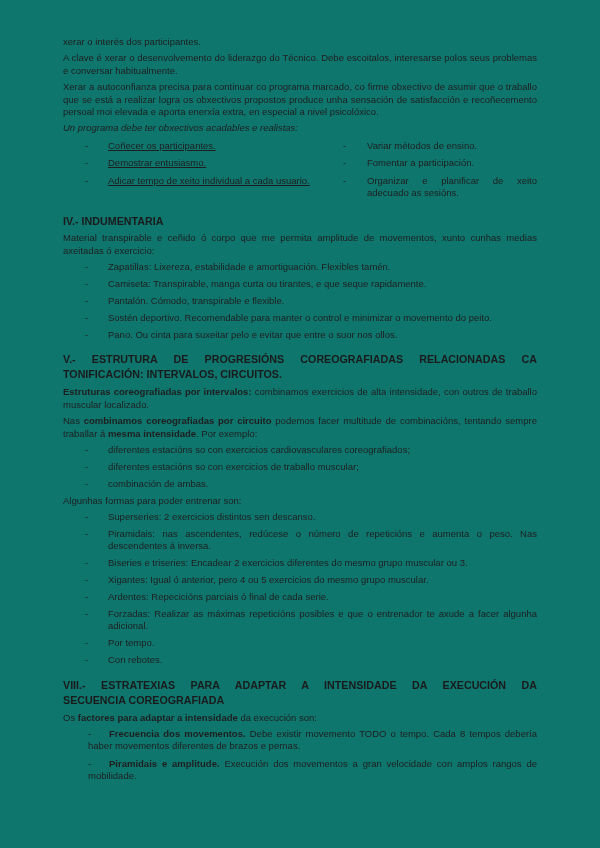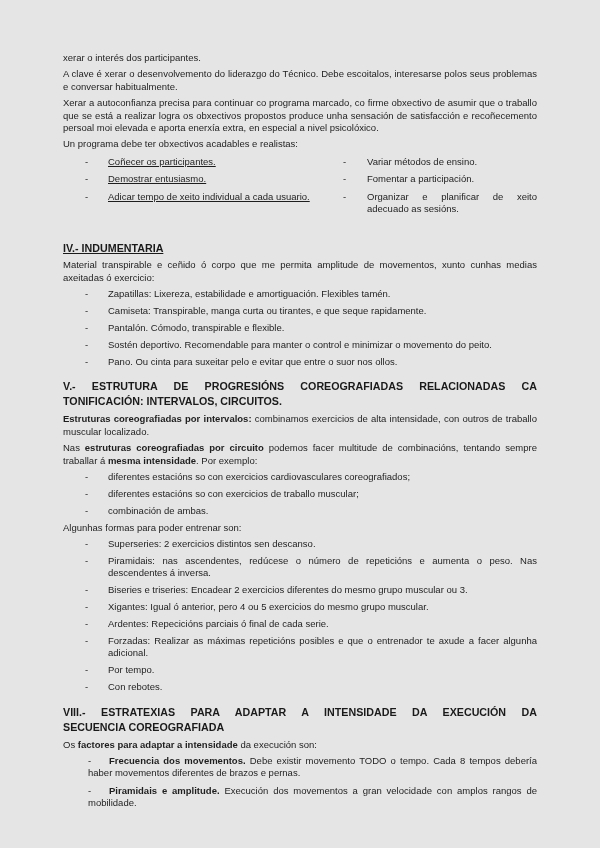--- a/index.html
+++ b/index.html
@@ -4,29 +4,29 @@
 <style>
   * { box-sizing: border-box; }
   html, body { margin: 0; padding: 0; background: #ffffff; }
   body {
     width: 600px; height: 848px;
     font-family: "Liberation Sans", sans-serif;
     color: #1e1e1e;
   }
   .page {
     width: 600px; height: 848px;
-    padding: 52px 63px 20px 63px;
-    background: #e5e5e5;
+    padding: 36px 63px 20px 63px;
+    background: #0f766e;
     font-size: 9.5px;
     line-height: 12.4px;
     overflow: hidden;
   }
   p.para { margin: 0 0 4px 0; text-align: justify; }
   p.leftalign { text-align: left; }
-  p.lead { margin-bottom: 3px; }
+  p.lead { margin-bottom: 3px; font-style: italic; }
 
   
   .cols { display: flex; }
   .col-left { width: 280px; }
   .col-right { flex: 1; }
 
   
   ul.dash { list-style: none; margin: 2px 0 2px 0; padding: 0; }
   ul.dash li { position: relative; padding-left: 45px; margin-bottom: 4.5px; text-align: justify; }
   ul.dash li::before { content: "-"; position: absolute; left: 22px; top: 0; }
@@ -38,21 +38,21 @@
   ul.hang { list-style: none; margin: 2px 0 0 0; padding: 0; }
   ul.hang li { padding-left: 25px; margin-bottom: 5px; text-align: justify; }
   ul.hang li::before { content: "-"; display: inline-block; width: 21px; }
 
   h2.sec {
     font-size: 10.7px; line-height: 15px; font-weight: bold;
     margin: 11px 0 4px 0; color: #1a1a1a;
   }
   h2.sec .hl1 { display: block; text-align: justify; text-align-last: justify; white-space: normal; }
   h2.sec .hl2 { display: block; }
-  h2.single { margin-top: 21px; margin-bottom: 3px; text-decoration: underline; }
+  h2.single { margin-top: 10px; margin-bottom: 3px; }
   .b { font-weight: bold; }
 </style>
 </head>
 <body>
 
 <div class="page">
 
   <p class="para leftalign">xerar o interés dos participantes.</p>
   <p class="para">A clave é xerar o desenvolvemento do liderazgo do Técnico. Debe escoitalos, interesarse polos seus problemas e conversar habitualmente.</p>
   <p class="para">Xerar a autoconfianza precisa para continuar co programa marcado, co firme obxectivo de asumir que o traballo que se está a realizar logra os obxectivos propostos produce unha sensación de satisfacción e recoñecemento persoal moi elevada e aporta enerxía extra, en especial a nivel psicolóxico.</p>
@@ -85,21 +85,21 @@
     <li>Pano. Ou cinta para suxeitar pelo e evitar que entre o suor nos ollos.</li>
   </ul>
 
   <h2 class="sec">
       <span class="hl1">V.- ESTRUTURA DE PROGRESIÓNS COREOGRAFIADAS RELACIONADAS CA</span>
       <span class="hl2">TONIFICACIÓN: INTERVALOS, CIRCUITOS.</span>
     </h2>
 
   <p class="para"><span class="b">Estruturas coreografiadas por intervalos:</span><span> combinamos exercicios de alta intensidade, con outros de traballo muscular localizado.</span></p>
 
-  <p class="para"><span>Nas </span><span class="b">estruturas coreografiadas por circuito</span><span> podemos facer multitude de combinacións, tentando sempre traballar á </span><span class="b">mesma intensidade</span><span>. Por exemplo:</span></p>
+  <p class="para"><span>Nas </span><span class="b">combinamos coreografiadas por circuito</span><span> podemos facer multitude de combinacións, tentando sempre traballar á </span><span class="b">mesma intensidade</span><span>. Por exemplo:</span></p>
 
   <ul class="dash">
     <li>diferentes estacións so con exercicios cardiovasculares coreografiados;</li>
     <li>diferentes estacións so con exercicios de traballo muscular;</li>
     <li>combinación de ambas.</li>
   </ul>
 
   <p class="para">Algunhas formas para poder entrenar son:</p>
 
   <ul class="dash">

